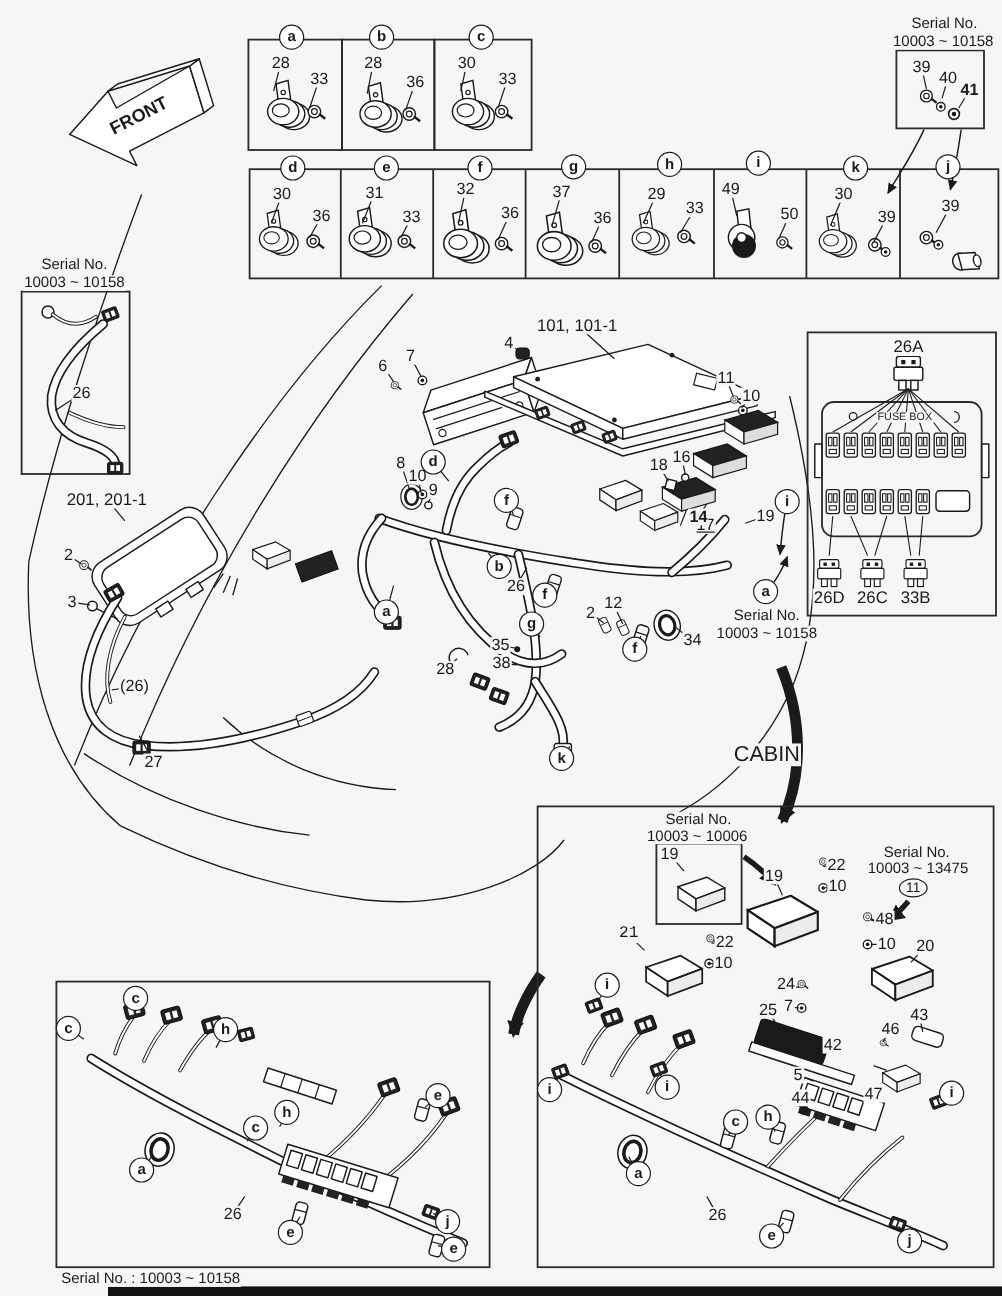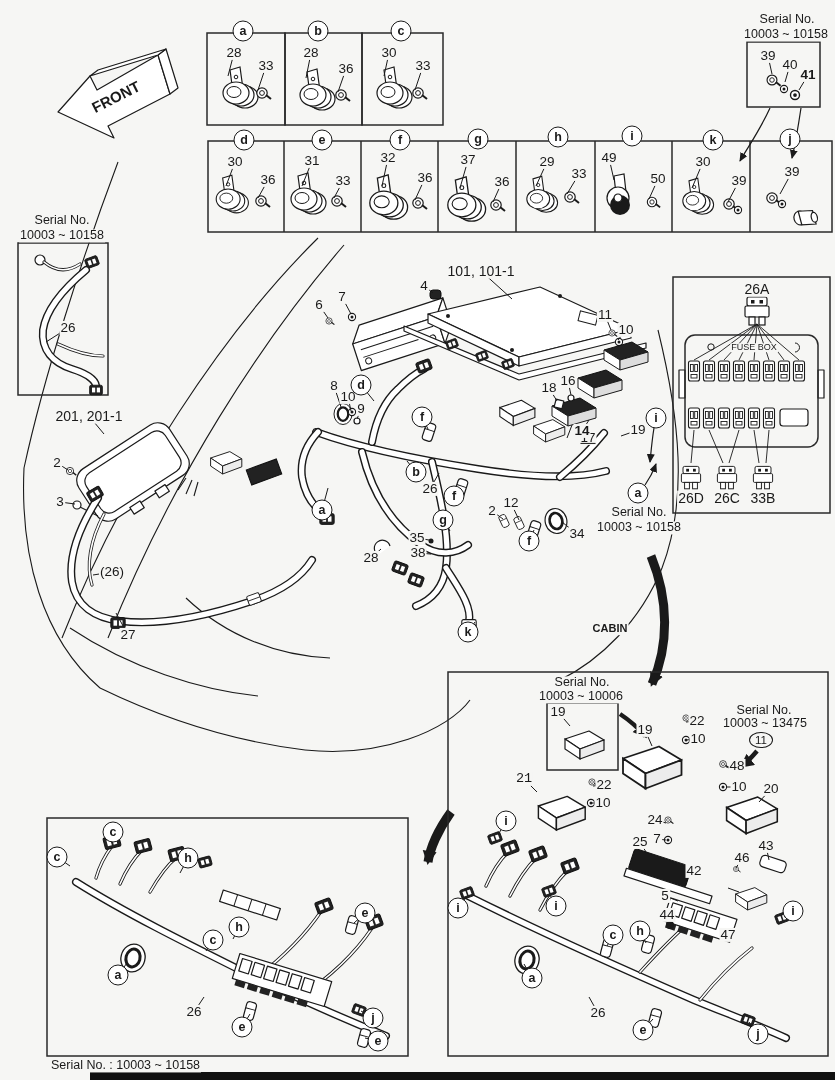--- a/index.html
+++ b/index.html
@@ -629,21 +629,21 @@
       <div class="co num" style="left: 371px; top: 558px; transform: translate(-50%, -50%);">28</div>
       <div class="co circ" style="left: 468px; top: 632px; transform: translate(-50%, -50%);">k</div>
       <div class="co circ" style="left: 638px; top: 493px; transform: translate(-50%, -50%);">a</div>
       <div class="co txt" style="left: 639px; top: 513px; transform: translate(-50%, -50%);">Serial No.</div>
       <div class="co txt" style="left: 639px; top: 528px; transform: translate(-50%, -50%);">10003 ~ 10158</div>
       <div class="co ttl" style="left: 89px; top: 416px; transform: translate(-50%, -50%);">201, 201-1</div>
       <div class="co num" style="left: 57px; top: 463px; transform: translate(-50%, -50%);">2</div>
       <div class="co num" style="left: 60px; top: 502px; transform: translate(-50%, -50%);">3</div>
       <div class="co num" style="left: 112px; top: 572px; transform: translate(-50%, -50%);">(26)</div>
       <div class="co num" style="left: 128px; top: 635px; transform: translate(-50%, -50%);">27</div>
-      <div class="co txt" style="left: 610px; top: 629px; font-size: 11px; font-weight: 700; transform: translate(-50%, -50%);">CABIN</div>
+      <div class="co txt" style="left: 639px; top: 629px; font-size: 18px; font-weight: 400; transform: translate(-50%, -50%);">CABIN</div>
       <div class="co ttl" style="left: 757px; top: 289px; transform: translate(-50%, -50%);">26A</div>
       <div class="co txt" style="left: 754px; top: 348px; font-size: 9px; transform: translate(-50%, -50%);">FUSE BOX</div>
       <div class="co ttl" style="left: 691px; top: 498px; transform: translate(-50%, -50%);">26D</div>
       <div class="co ttl" style="left: 727px; top: 498px; transform: translate(-50%, -50%);">26C</div>
       <div class="co ttl" style="left: 763px; top: 498px; transform: translate(-50%, -50%);">33B</div>
       <div class="co circ" style="left: 113px; top: 832px; transform: translate(-50%, -50%);">c</div>
       <div class="co circ" style="left: 57px; top: 857px; transform: translate(-50%, -50%);">c</div>
       <div class="co circ" style="left: 188px; top: 858px; transform: translate(-50%, -50%);">h</div>
       <div class="co circ" style="left: 365px; top: 913px; transform: translate(-50%, -50%);">e</div>
       <div class="co circ" style="left: 118px; top: 975px; transform: translate(-50%, -50%);">a</div>
@@ -668,21 +668,21 @@
       <div class="co num" style="left: 771px; top: 789px; transform: translate(-50%, -50%);">20</div>
       <div class="co num" style="left: 524px; top: 779px; transform: translate(-50%, -50%); font-family: Liberation Mono, monospace;">21</div>
       <div class="co num" style="left: 604px; top: 785px; transform: translate(-50%, -50%);">22</div>
       <div class="co num" style="left: 603px; top: 803px; transform: translate(-50%, -50%);">10</div>
       <div class="co num" style="left: 655px; top: 820px; transform: translate(-50%, -50%);">24</div>
       <div class="co num" style="left: 657px; top: 839px; transform: translate(-50%, -50%);">7</div>
       <div class="co num" style="left: 640px; top: 842px; transform: translate(-50%, -50%);">25</div>
       <div class="co num" style="left: 694px; top: 871px; transform: translate(-50%, -50%);">42</div>
       <div class="co num" style="left: 742px; top: 858px; transform: translate(-50%, -50%);">46</div>
       <div class="co num" style="left: 766px; top: 846px; transform: translate(-50%, -50%);">43</div>
-      <div class="co num" style="left: 728px; top: 935px; transform: translate(-50%, -50%);">47</div>
+      <div class="co num" style="left: 728px; top: 912px; transform: translate(-50%, -50%);">47</div>
       <div class="co num" style="left: 665px; top: 896px; transform: translate(-50%, -50%);">5</div>
       <div class="co num" style="left: 667px; top: 915px; transform: translate(-50%, -50%);">44</div>
       <div class="co circ" style="left: 506px; top: 821px; transform: translate(-50%, -50%);">i</div>
       <div class="co circ" style="left: 458px; top: 908px; transform: translate(-50%, -50%);">i</div>
       <div class="co circ" style="left: 556px; top: 906px; transform: translate(-50%, -50%);">i</div>
       <div class="co circ" style="left: 793px; top: 911px; transform: translate(-50%, -50%);">i</div>
       <div class="co circ" style="left: 613px; top: 935px; transform: translate(-50%, -50%);">c</div>
       <div class="co circ" style="left: 640px; top: 931px; transform: translate(-50%, -50%);">h</div>
       <div class="co circ" style="left: 532px; top: 978px; transform: translate(-50%, -50%);">a</div>
       <div class="co num" style="left: 598px; top: 1013px; transform: translate(-50%, -50%);">26</div>

